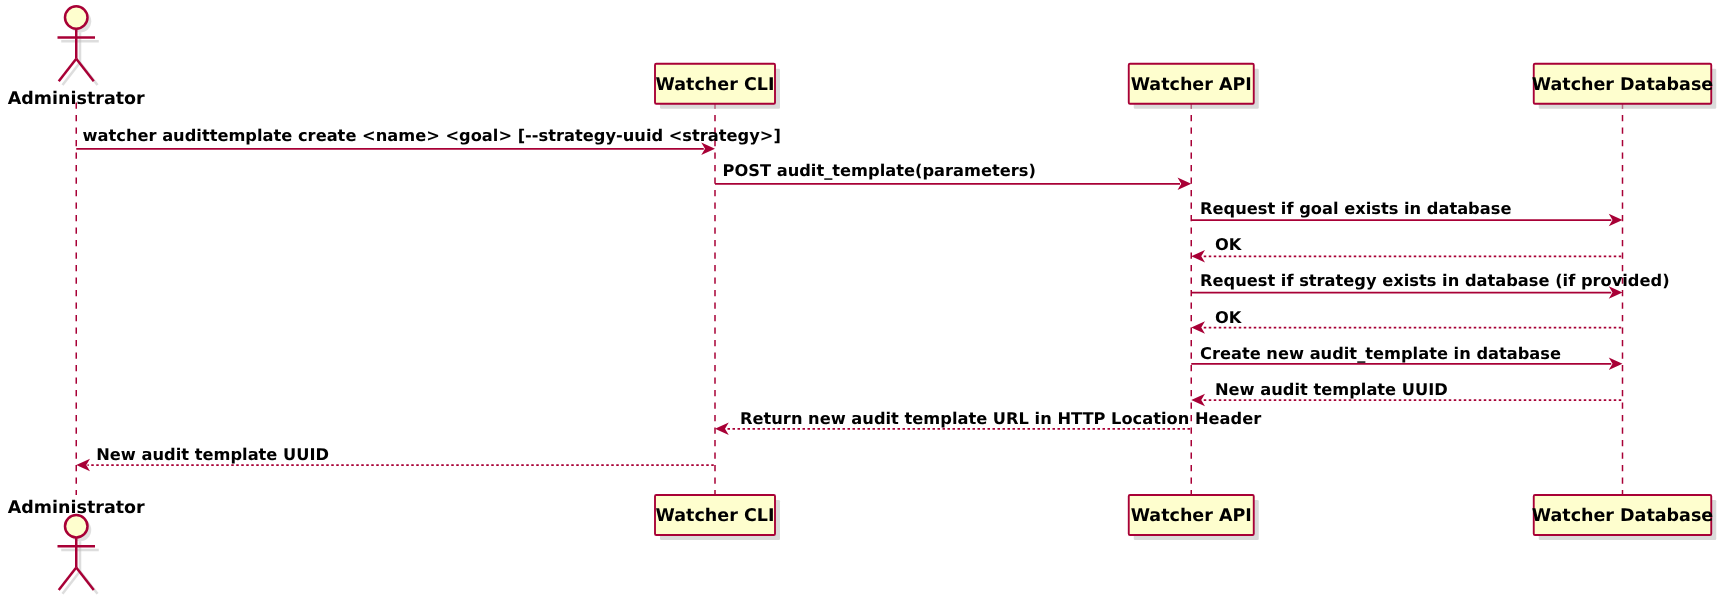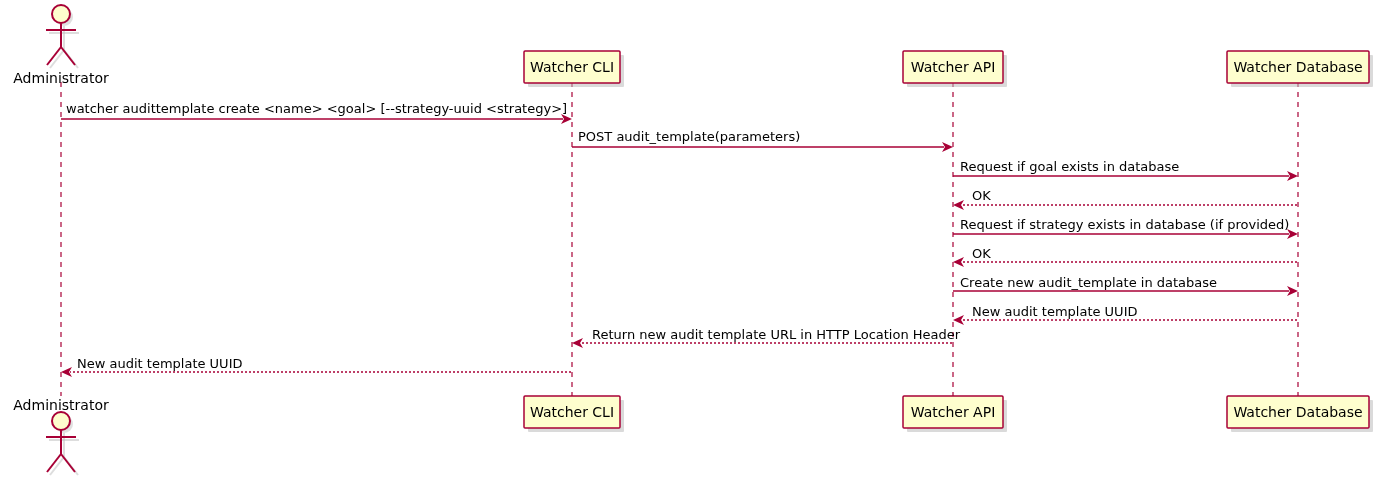--- a/index.html
+++ b/index.html
@@ -10,20 +10,21 @@
   }
   body {
     font-family: "DejaVu Sans", sans-serif;
   }
   #diagram-root {
     position: relative;
     width: 1379px;
     height: 483px;
     background: #FFFFFF;
     overflow: hidden;
+    font-weight: bold;
   }
   #diagram-svg {
     position: absolute;
     top: 0;
     left: 0;
     width: 1379px;
     height: 483px;
   }
   .participant-box rect.box-shadow {
     fill: #BBBBBB;

